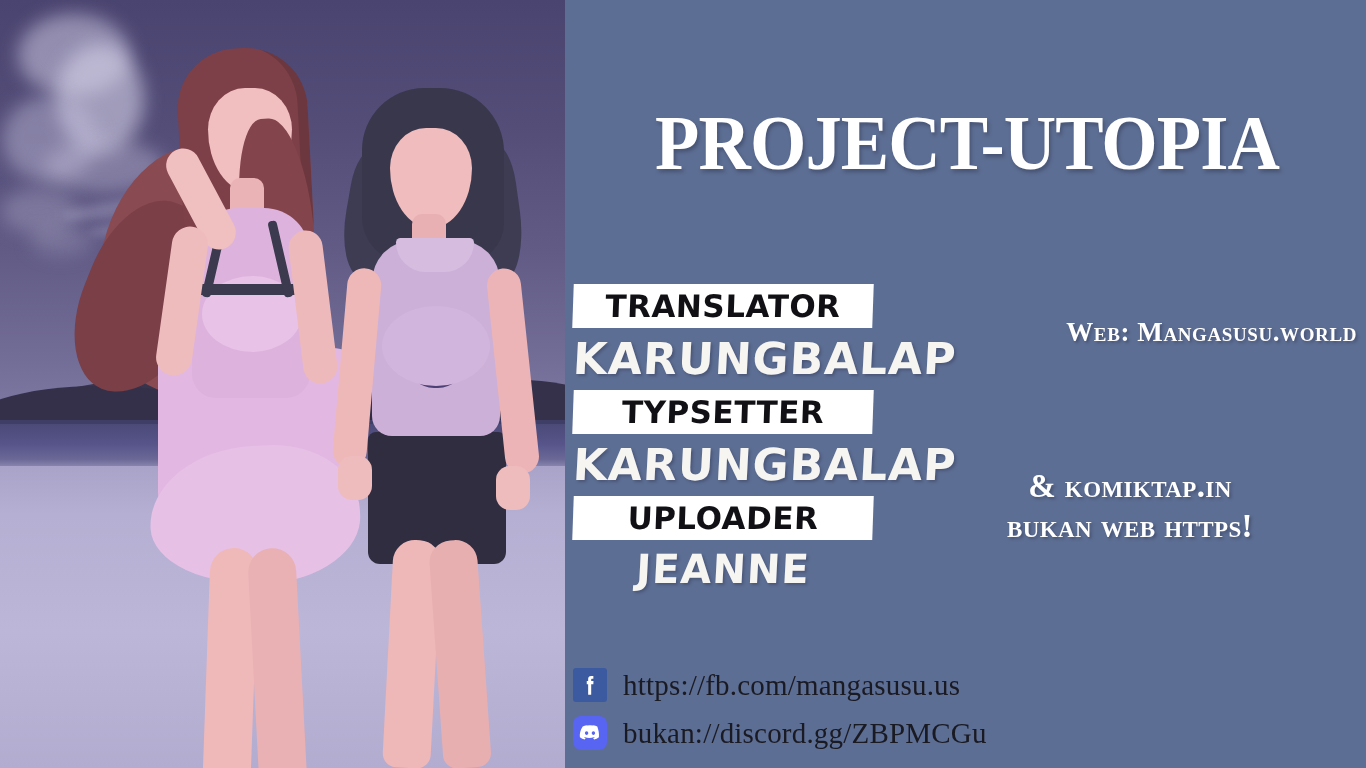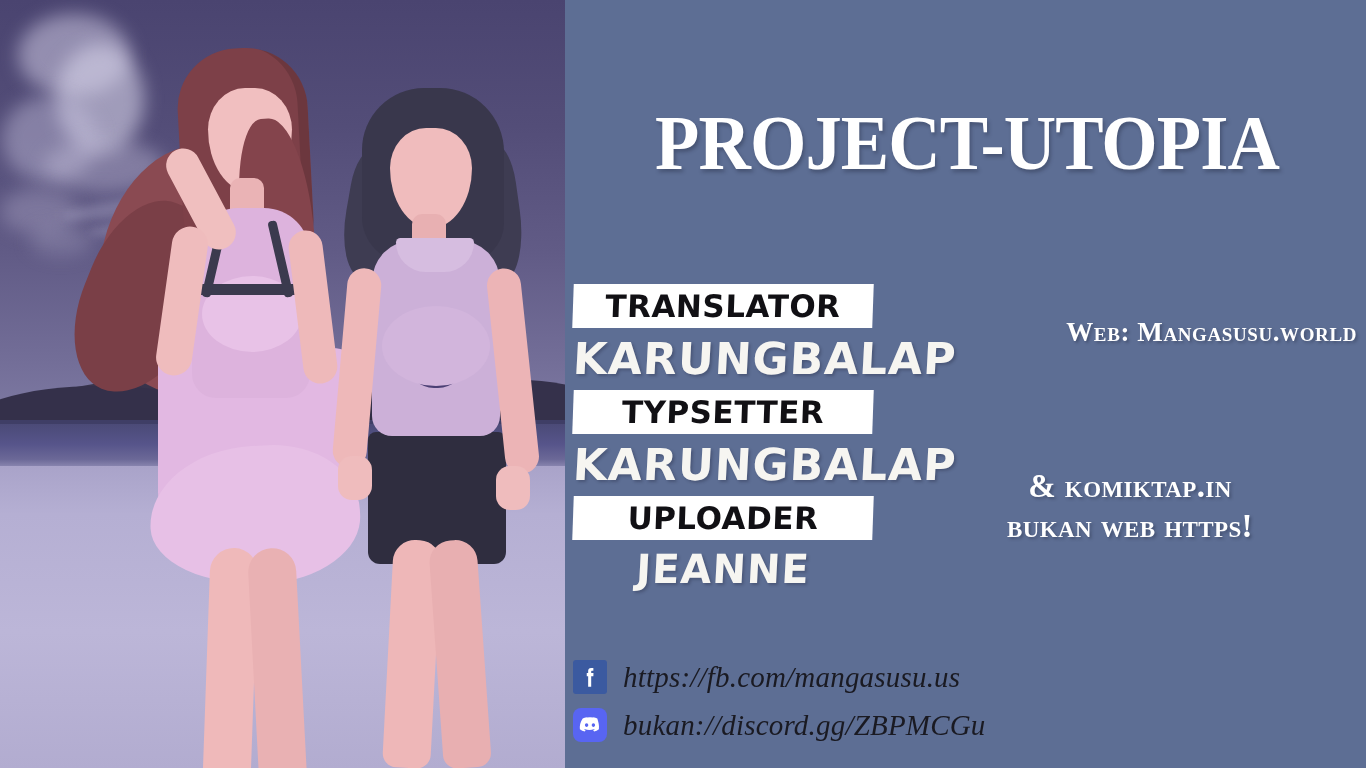--- a/index.html
+++ b/index.html
@@ -153,21 +153,21 @@
     position:absolute;left:350px;top:466px;width:430px;
     text-align:center;color:#ffffff;
     font-family:"Liberation Serif", serif;font-weight:700;
     font-size:33px;line-height:40px;letter-spacing:.4px;
     font-variant:small-caps;
     text-shadow:2px 2px 3px rgba(30,34,55,.35);
   }
 
   
   .socials{position:absolute;left:8px;top:660px;width:470px;}
-  .social{display:flex;align-items:flex-start;height:42px;margin-bottom:6px;font-style:italic;}
+  .social{display:flex;align-items:flex-end;height:42px;margin-bottom:6px;}
   .sicon{width:34px;height:34px;flex:0 0 34px;margin-right:16px;
          display:flex;align-items:center;justify-content:center;}
   .fbicon{background:#3b5aa0;border-radius:3px;}
   .dcicon{background:#5865f2;border-radius:8px;}
   .slabel{
     color:#1a1a22;font-family:"Liberation Serif", serif;
     font-size:29px;line-height:34px;letter-spacing:.2px;white-space:nowrap;
   }
 </style>
 </head>

